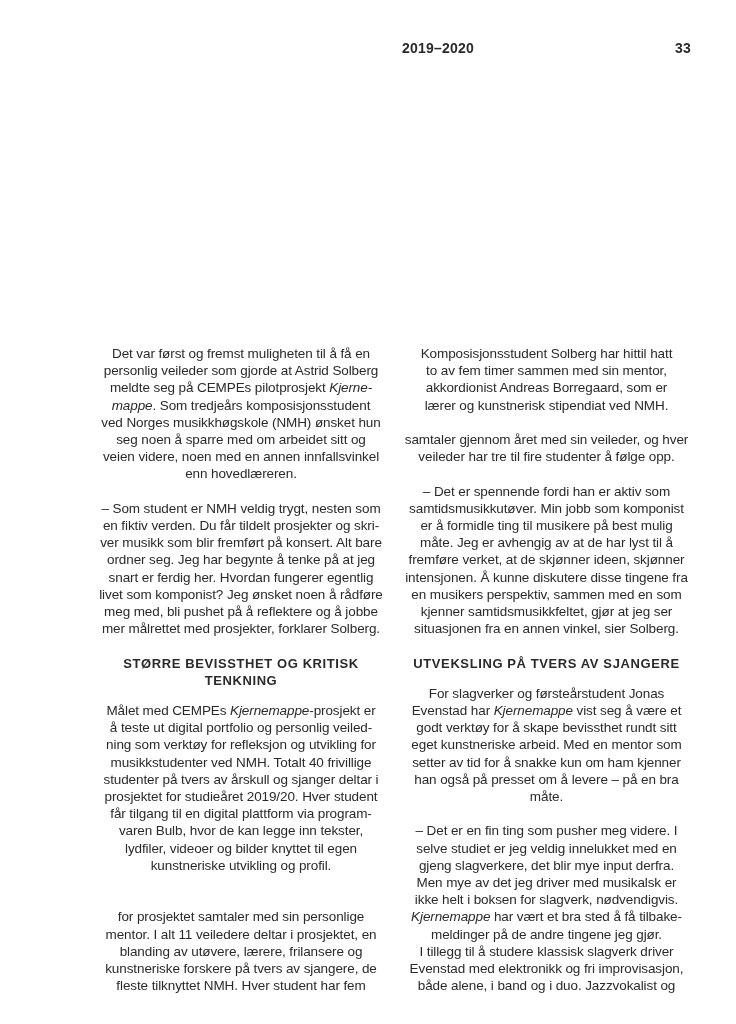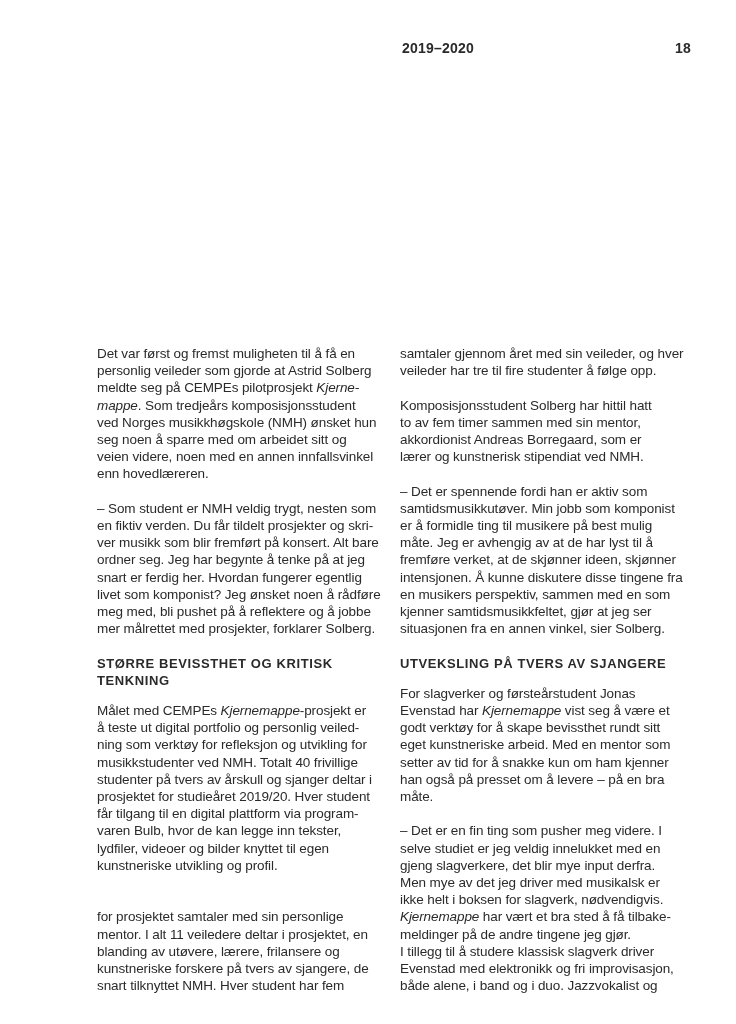--- a/index.html
+++ b/index.html
@@ -52,41 +52,41 @@
   .para:last-child { margin-bottom: 0; }
   .heading {
     margin: 8px 0 13px 0;
     font-size: 13px;
     line-height: 17.2px;
     font-weight: 700;
     letter-spacing: 0.6px;
     white-space: nowrap;
     color: var(--text, #2a2a2a);
   }
-  .heading, .para { font-family: "Liberation Sans", sans-serif; }
+  .heading, .para { font-family: "Liberation Sans", sans-serif; text-align: center; }
   em { font-style: italic; }
 </style>
 </head>
 <body>
 
 <div class="page">
   <header class="page-header">
     <span>2019–2020</span>
-    <span>18</span>
+    <span>33</span>
   </header>
   <main class="columns">
     <section class="col col-left">
         <p class="para"><span>Det var først og fremst muligheten til å få en</span><br><span>personlig veileder som gjorde at Astrid Solberg</span><br><span>meldte seg på CEMPEs pilotprosjekt </span><em>Kjerne-</em><br><em>mappe</em><span>. Som tredjeårs komposisjonsstudent</span><br><span>ved Norges musikkhøgskole (NMH) ønsket hun</span><br><span>seg noen å sparre med om arbeidet sitt og</span><br><span>veien videre, noen med en annen innfallsvinkel</span><br><span>enn hovedlæreren.</span></p>
         <p class="para"><span>– Som student er NMH veldig trygt, nesten som</span><br><span>en fiktiv verden. Du får tildelt prosjekter og skri-</span><br><span>ver musikk som blir fremført på konsert. Alt bare</span><br><span>ordner seg. Jeg har begynte å tenke på at jeg</span><br><span>snart er ferdig her. Hvordan fungerer egentlig</span><br><span>livet som komponist? Jeg ønsket noen å rådføre</span><br><span>meg med, bli pushet på å reflektere og å jobbe</span><br><span>mer målrettet med prosjekter, forklarer Solberg.</span></p>
         <h2 class="heading"><span>STØRRE BEVISSTHET OG KRITISK</span><br><span>TENKNING</span></h2>
         <p class="para"><span>Målet med CEMPEs </span><em>Kjernemappe</em><span>-prosjekt er</span><br><span>å teste ut digital portfolio og personlig veiled-</span><br><span>ning som verktøy for refleksjon og utvikling for</span><br><span>musikkstudenter ved NMH. Totalt 40 frivillige</span><br><span>studenter på tvers av årskull og sjanger deltar i</span><br><span>prosjektet for studieåret 2019/20. Hver student</span><br><span>får tilgang til en digital plattform via program-</span><br><span>varen Bulb, hvor de kan legge inn tekster,</span><br><span>lydfiler, videoer og bilder knyttet til egen</span><br><span>kunstneriske utvikling og profil.</span></p>
-        <p class="para"><br><span>for prosjektet samtaler med sin personlige</span><br><span>mentor. I alt 11 veiledere deltar i prosjektet, en</span><br><span>blanding av utøvere, lærere, frilansere og</span><br><span>kunstneriske forskere på tvers av sjangere, de</span><br><span>snart tilknyttet NMH. Hver student har fem</span></p>
+        <p class="para"><br><span>for prosjektet samtaler med sin personlige</span><br><span>mentor. I alt 11 veiledere deltar i prosjektet, en</span><br><span>blanding av utøvere, lærere, frilansere og</span><br><span>kunstneriske forskere på tvers av sjangere, de</span><br><span>fleste tilknyttet NMH. Hver student har fem</span></p>
       </section>
     <section class="col col-right">
+        <p class="para"><span>Komposisjonsstudent Solberg har hittil hatt</span><br><span>to av fem timer sammen med sin mentor,</span><br><span>akkordionist Andreas Borregaard, som er</span><br><span>lærer og kunstnerisk stipendiat ved NMH.</span></p>
         <p class="para"><span>samtaler gjennom året med sin veileder, og hver</span><br><span>veileder har tre til fire studenter å følge opp.</span></p>
-        <p class="para"><span>Komposisjonsstudent Solberg har hittil hatt</span><br><span>to av fem timer sammen med sin mentor,</span><br><span>akkordionist Andreas Borregaard, som er</span><br><span>lærer og kunstnerisk stipendiat ved NMH.</span></p>
         <p class="para"><span>– Det er spennende fordi han er aktiv som</span><br><span>samtidsmusikkutøver. Min jobb som komponist</span><br><span>er å formidle ting til musikere på best mulig</span><br><span>måte. Jeg er avhengig av at de har lyst til å</span><br><span>fremføre verket, at de skjønner ideen, skjønner</span><br><span>intensjonen. Å kunne diskutere disse tingene fra</span><br><span>en musikers perspektiv, sammen med en som</span><br><span>kjenner samtidsmusikkfeltet, gjør at jeg ser</span><br><span>situasjonen fra en annen vinkel, sier Solberg.</span></p>
         <h2 class="heading"><span>UTVEKSLING PÅ TVERS AV SJANGERE</span></h2>
         <p class="para"><span>For slagverker og førsteårstudent Jonas</span><br><span>Evenstad har </span><em>Kjernemappe</em><span> vist seg å være et</span><br><span>godt verktøy for å skape bevissthet rundt sitt</span><br><span>eget kunstneriske arbeid. Med en mentor som</span><br><span>setter av tid for å snakke kun om ham kjenner</span><br><span>han også på presset om å levere – på en bra</span><br><span>måte.</span></p>
         <p class="para"><span>– Det er en fin ting som pusher meg videre. I</span><br><span>selve studiet er jeg veldig innelukket med en</span><br><span>gjeng slagverkere, det blir mye input derfra.</span><br><span>Men mye av det jeg driver med musikalsk er</span><br><span>ikke helt i boksen for slagverk, nødvendigvis.</span><br><em>Kjernemappe</em><span> har vært et bra sted å få tilbake-</span><br><span>meldinger på de andre tingene jeg gjør.</span><br><span>I tillegg til å studere klassisk slagverk driver</span><br><span>Evenstad med elektronikk og fri improvisasjon,</span><br><span>både alene, i band og i duo. Jazzvokalist og</span></p>
       </section>
   </main>
 </div>
 
 </body></html>

